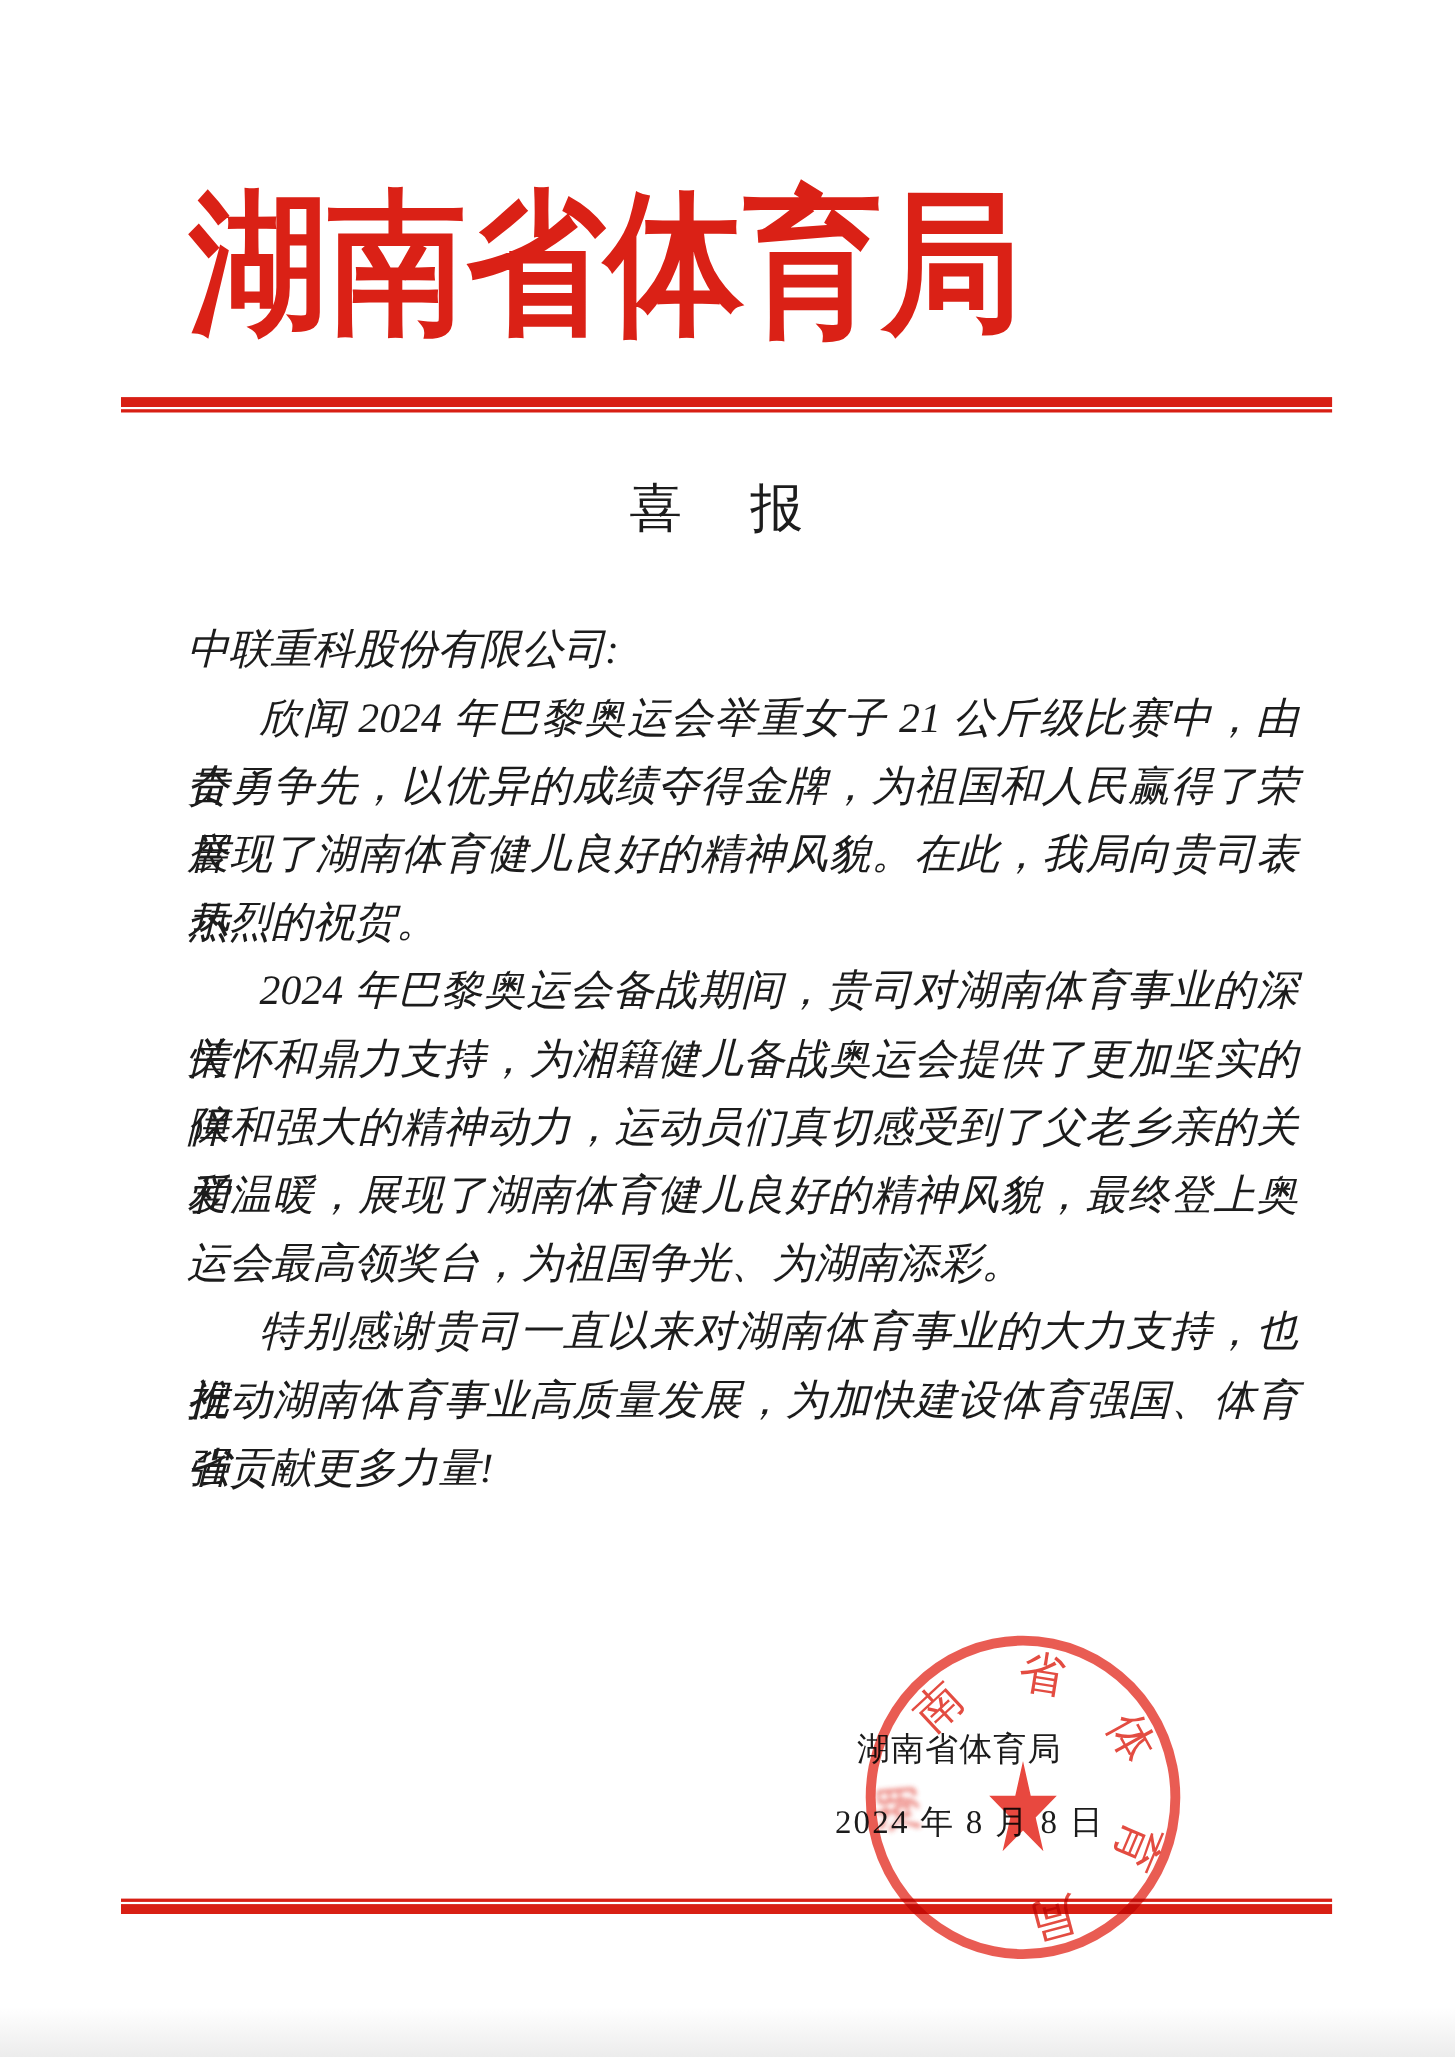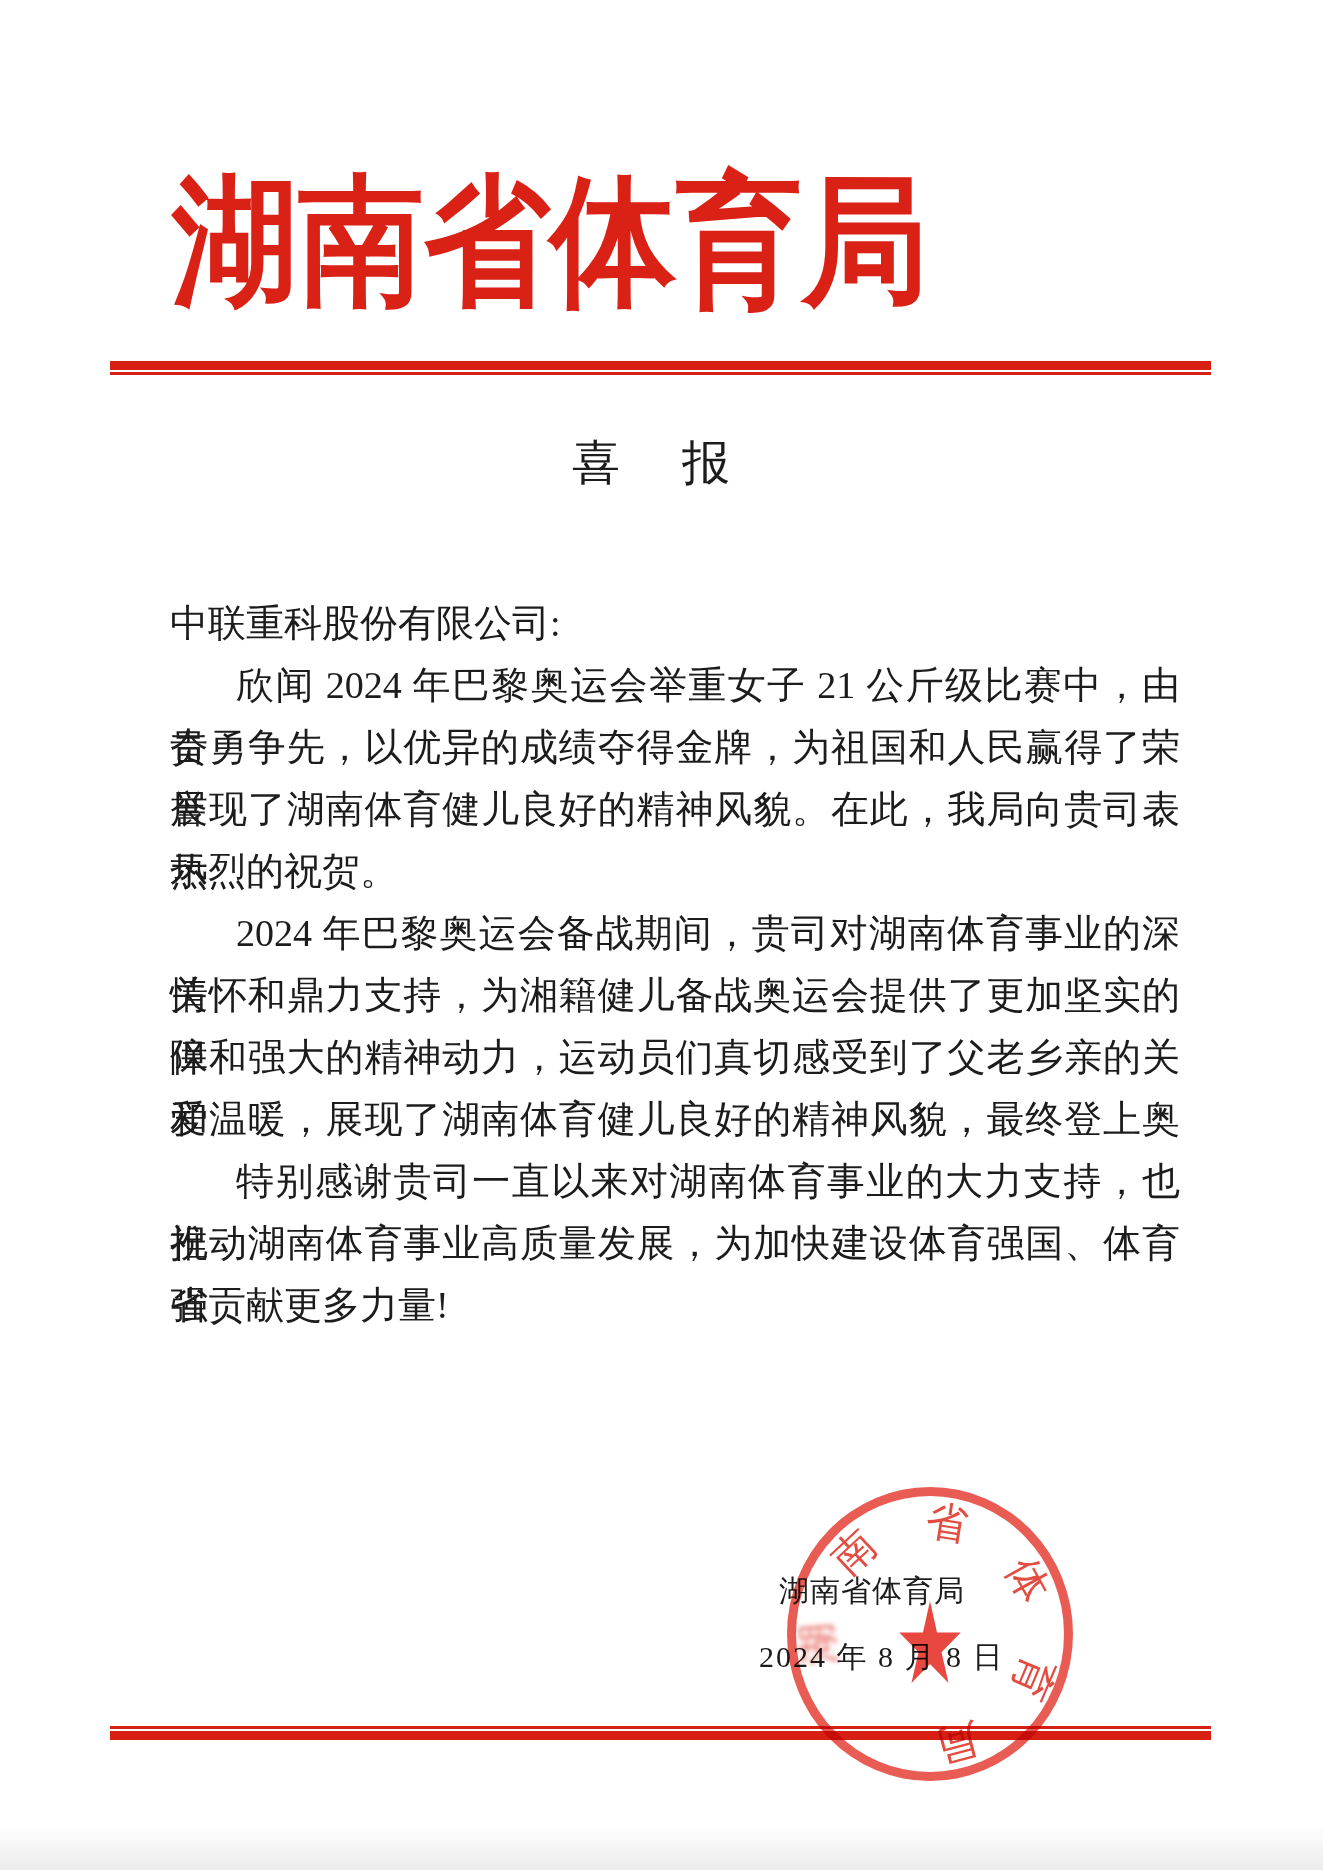--- a/index.html
+++ b/index.html
@@ -32,21 +32,21 @@
   .rule-bottom .thin{height:3px;margin-bottom:2px;}
   .rule-bottom .thick{height:9px;}
   
   .notice-title{
     position:absolute;left:572px;top:437px;width:158px;height:56px;
     font-size:48px;font-weight:normal;line-height:1.1;
     text-align:justify;text-align-last:justify;white-space:nowrap;
   }
   
   .body-text{
-    position:absolute;left:170px;top:592px;width:1010px;
+    position:absolute;left:170px;top:560px;width:1010px;font-style:italic;
   }
   .line{
     height:62px;line-height:62px;
     font-size:38px;
     text-align:justify;
     overflow:visible;white-space:nowrap;
   }
   .jl{text-align-last:justify;white-space:normal;}
   .ind{text-indent:66px;}
   
@@ -117,20 +117,21 @@
       <div class="line jl">奋勇争先，以优异的成绩夺得金牌，为祖国和人民赢得了荣誉，</div>
       <div class="line jl">展现了湖南体育健儿良好的精神风貌。在此，我局向贵司表示</div>
       <div class="line">热烈的祝贺。</div>
     </div>
 
     <div>
       <div class="line jl ind">2024 年巴黎奥运会备战期间，贵司对湖南体育事业的深情</div>
       <div class="line jl">关怀和鼎力支持，为湘籍健儿备战奥运会提供了更加坚实的保</div>
       <div class="line jl">障和强大的精神动力，运动员们真切感受到了父老乡亲的关爱</div>
       <div class="line jl">和温暖，展现了湖南体育健儿良好的精神风貌，最终登上奥</div>
+      <div class="line">运会最高领奖台，为祖国争光、为湖南添彩。</div>
     </div>
 
     <div>
       <div class="line jl ind">特别感谢贵司一直以来对湖南体育事业的大力支持，也祝</div>
       <div class="line jl">推动湖南体育事业高质量发展，为加快建设体育强国、体育强</div>
       <div class="line">省贡献更多力量!</div>
     </div>
   </div>
 
   <div class="signature">湖南省体育局</div>

